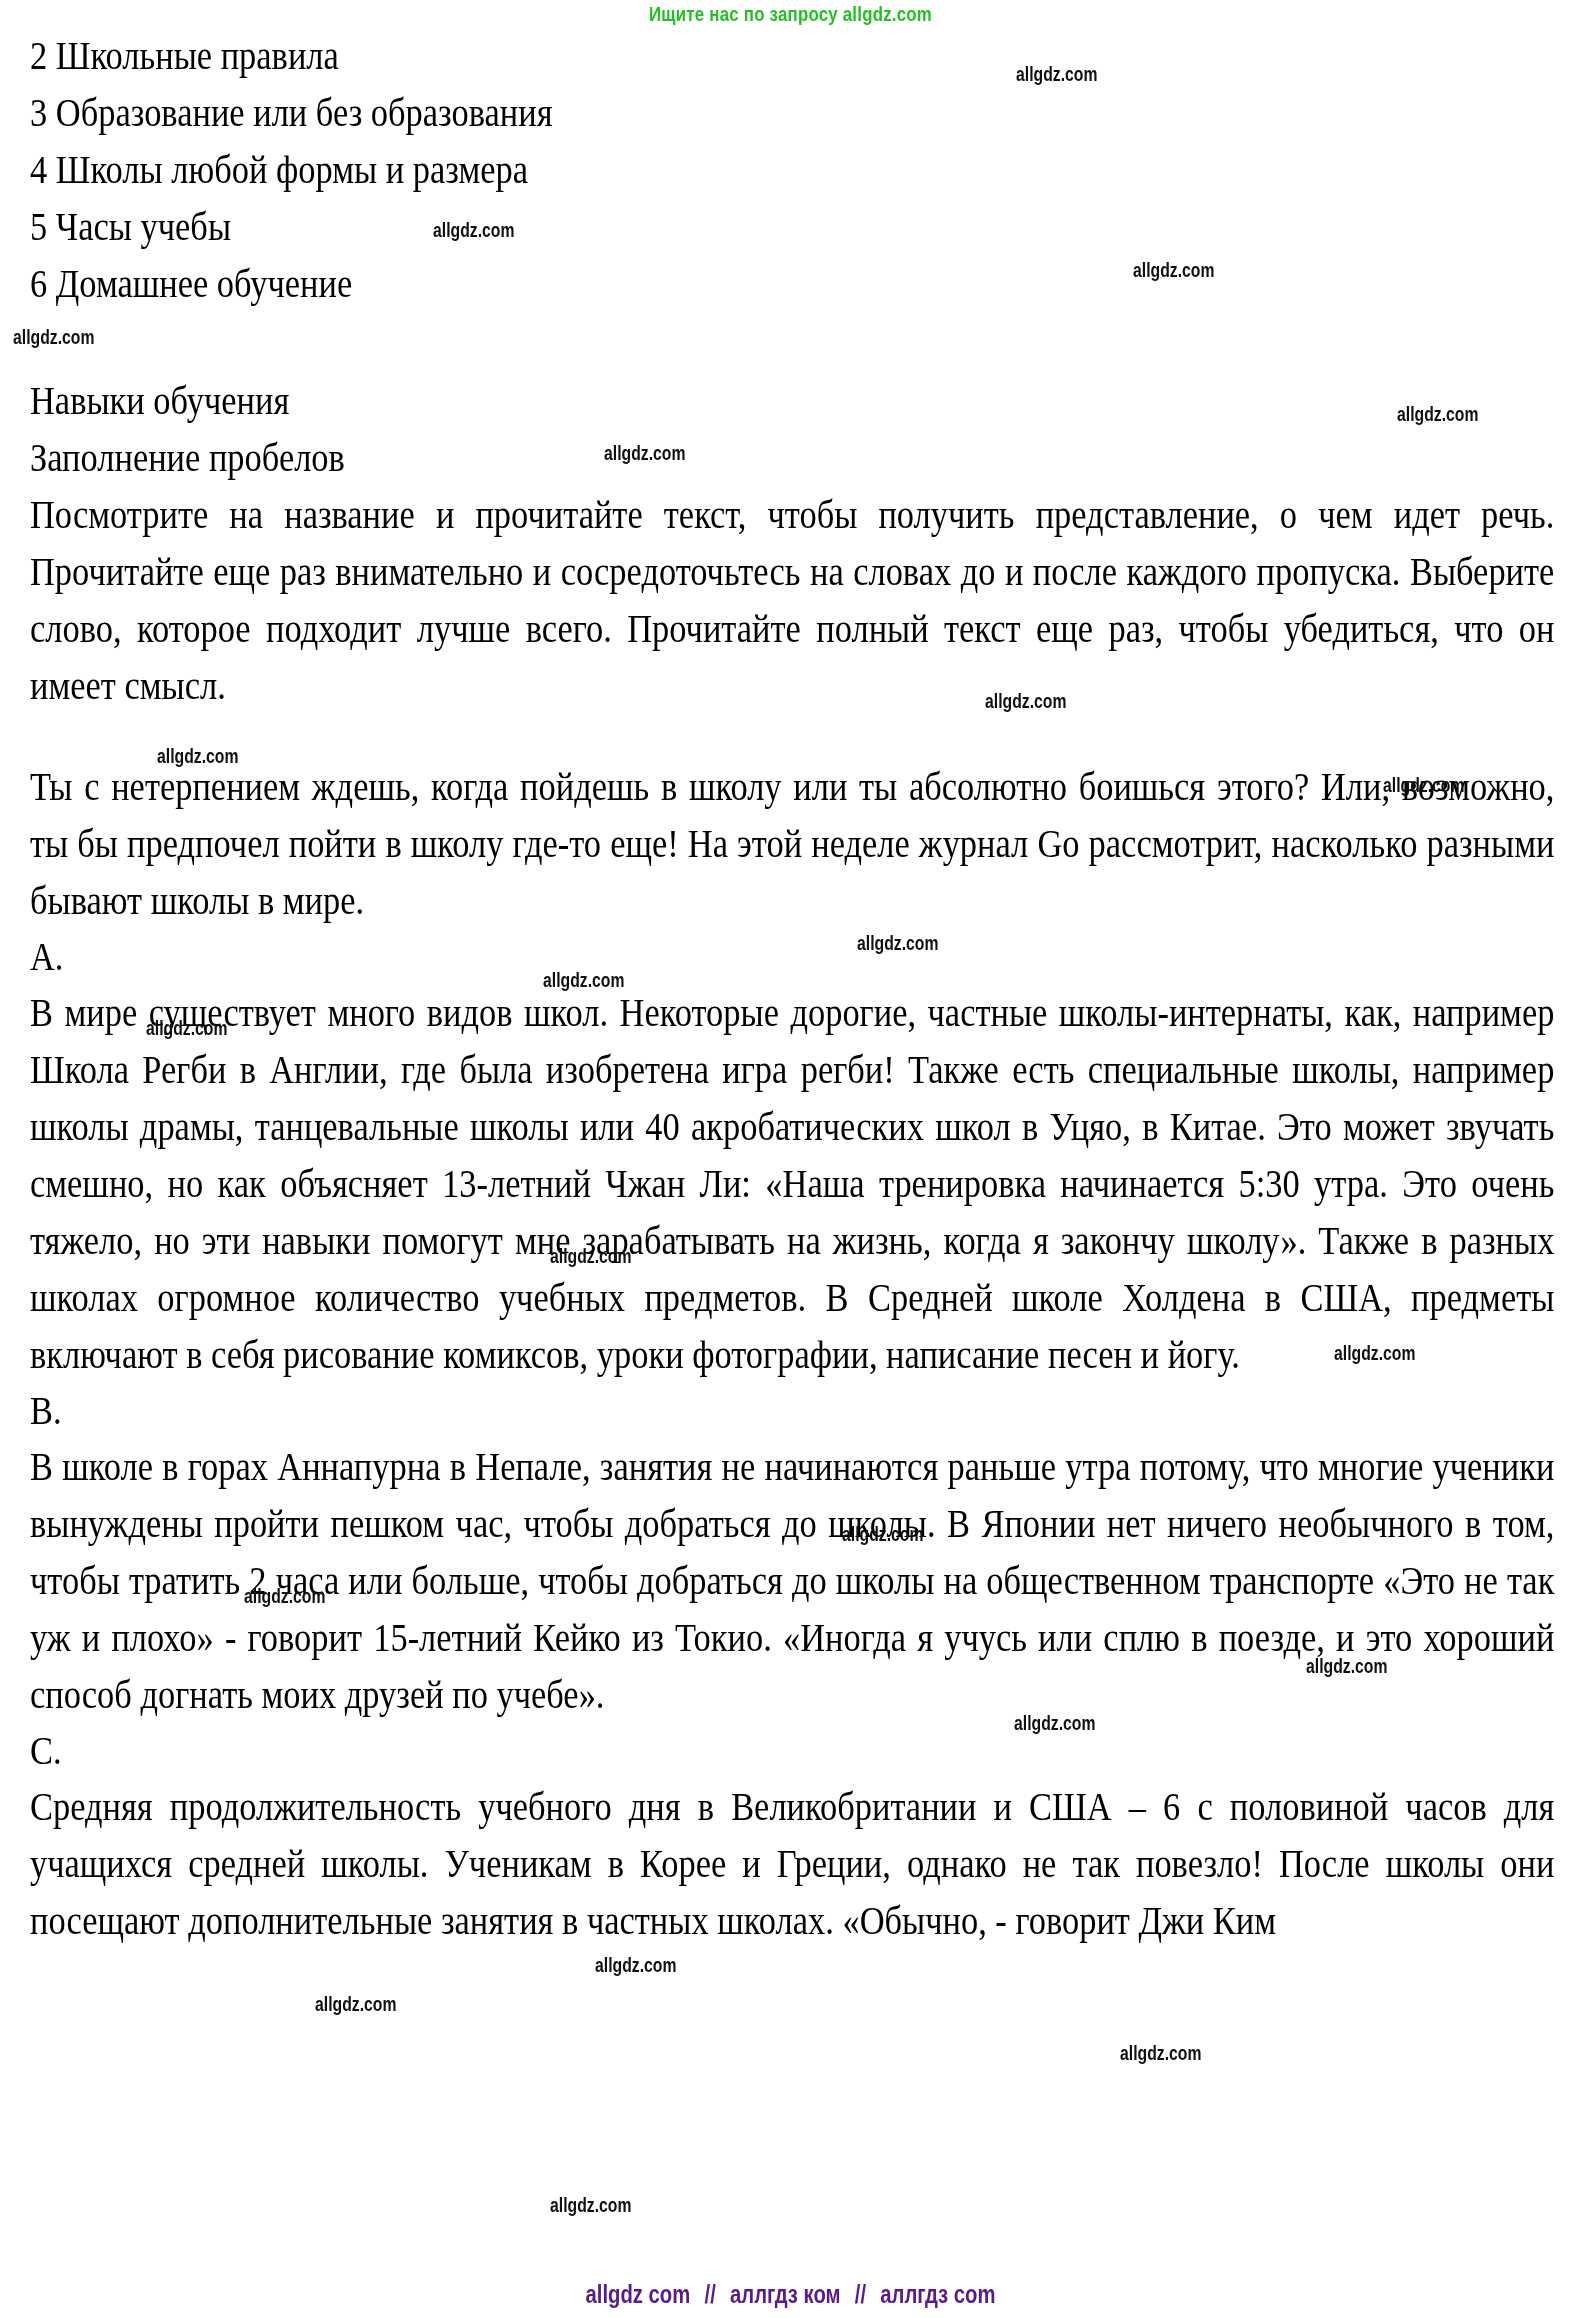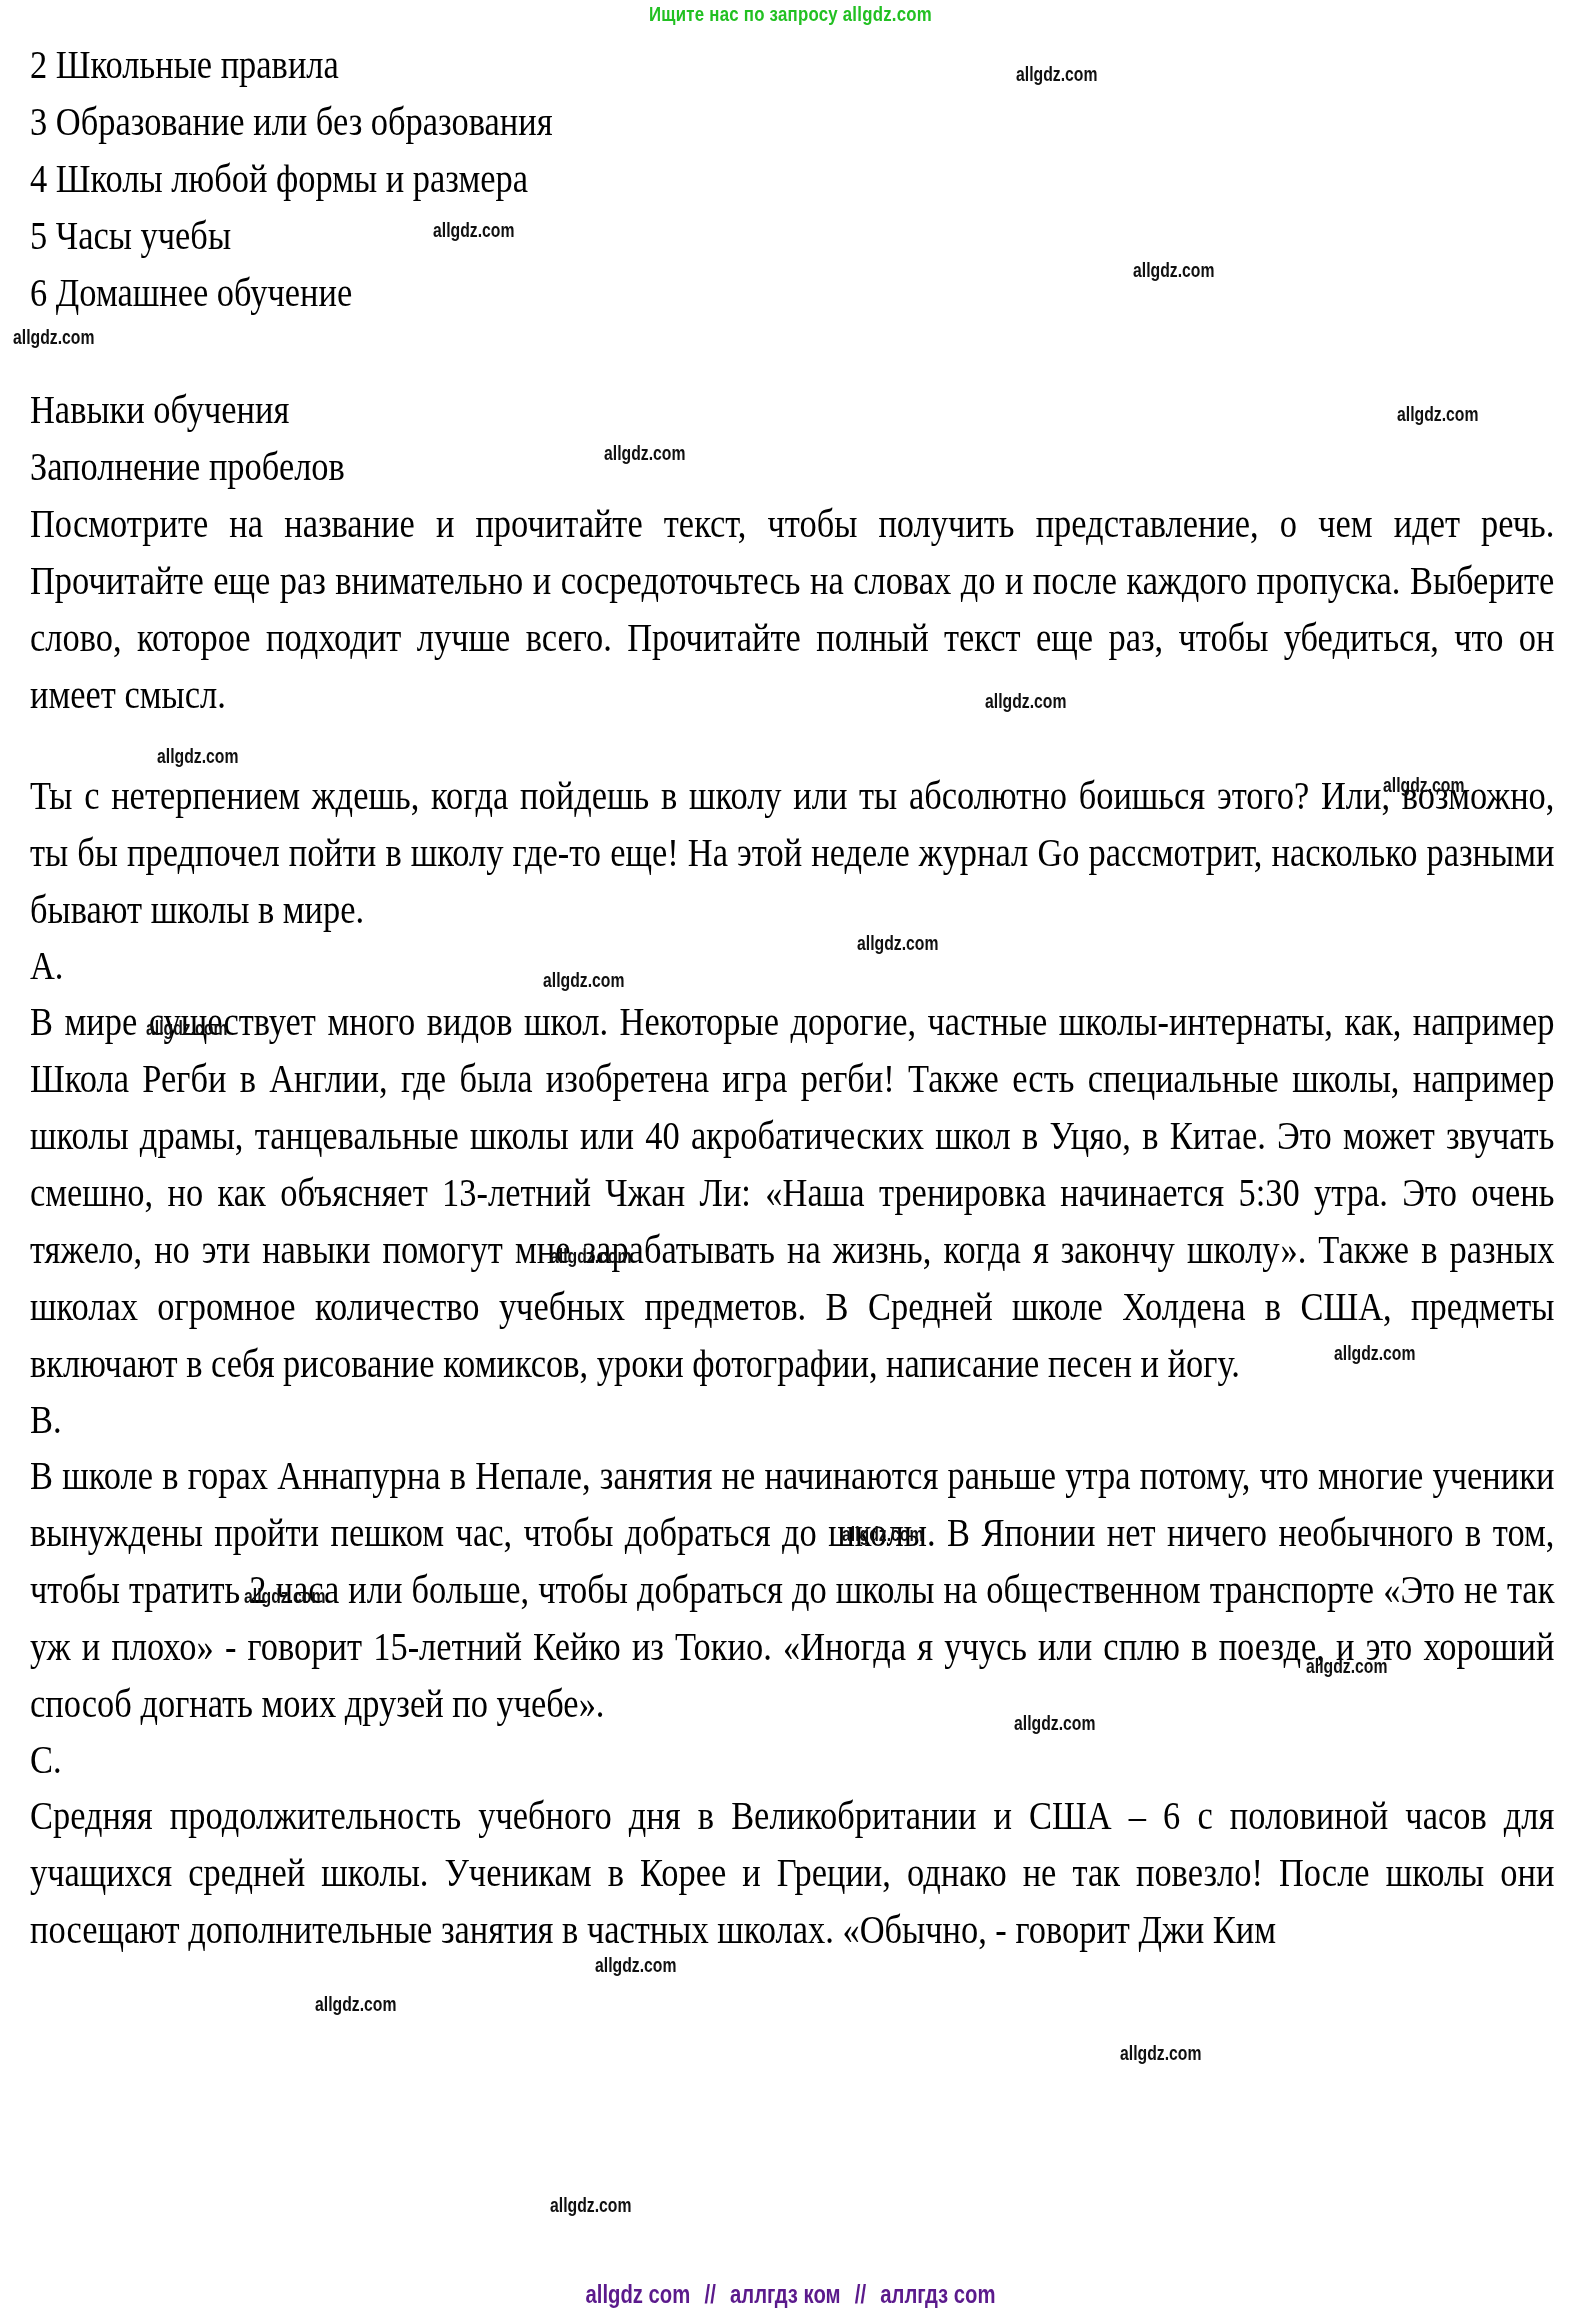--- a/index.html
+++ b/index.html
@@ -47,21 +47,21 @@
     color: #5b1a8c;
     transform: scaleX(.78);
     transform-origin: center bottom;
     white-space: nowrap;
   }
   .site-footer .sep { color: #5b1a8c; padding: 0 11px; }
 
   
   .doc {
     position: absolute;
-    top: 36px;
+    top: 27px;
     left: 30px;
     width: 1525px;
   }
   .line, .para, .head {
     font-family: "Liberation Serif", "DejaVu Serif", serif;
     font-size: 41px;
     line-height: 57px;
     color: #000;
     transform: scaleX(.84);
     transform-origin: left top;

